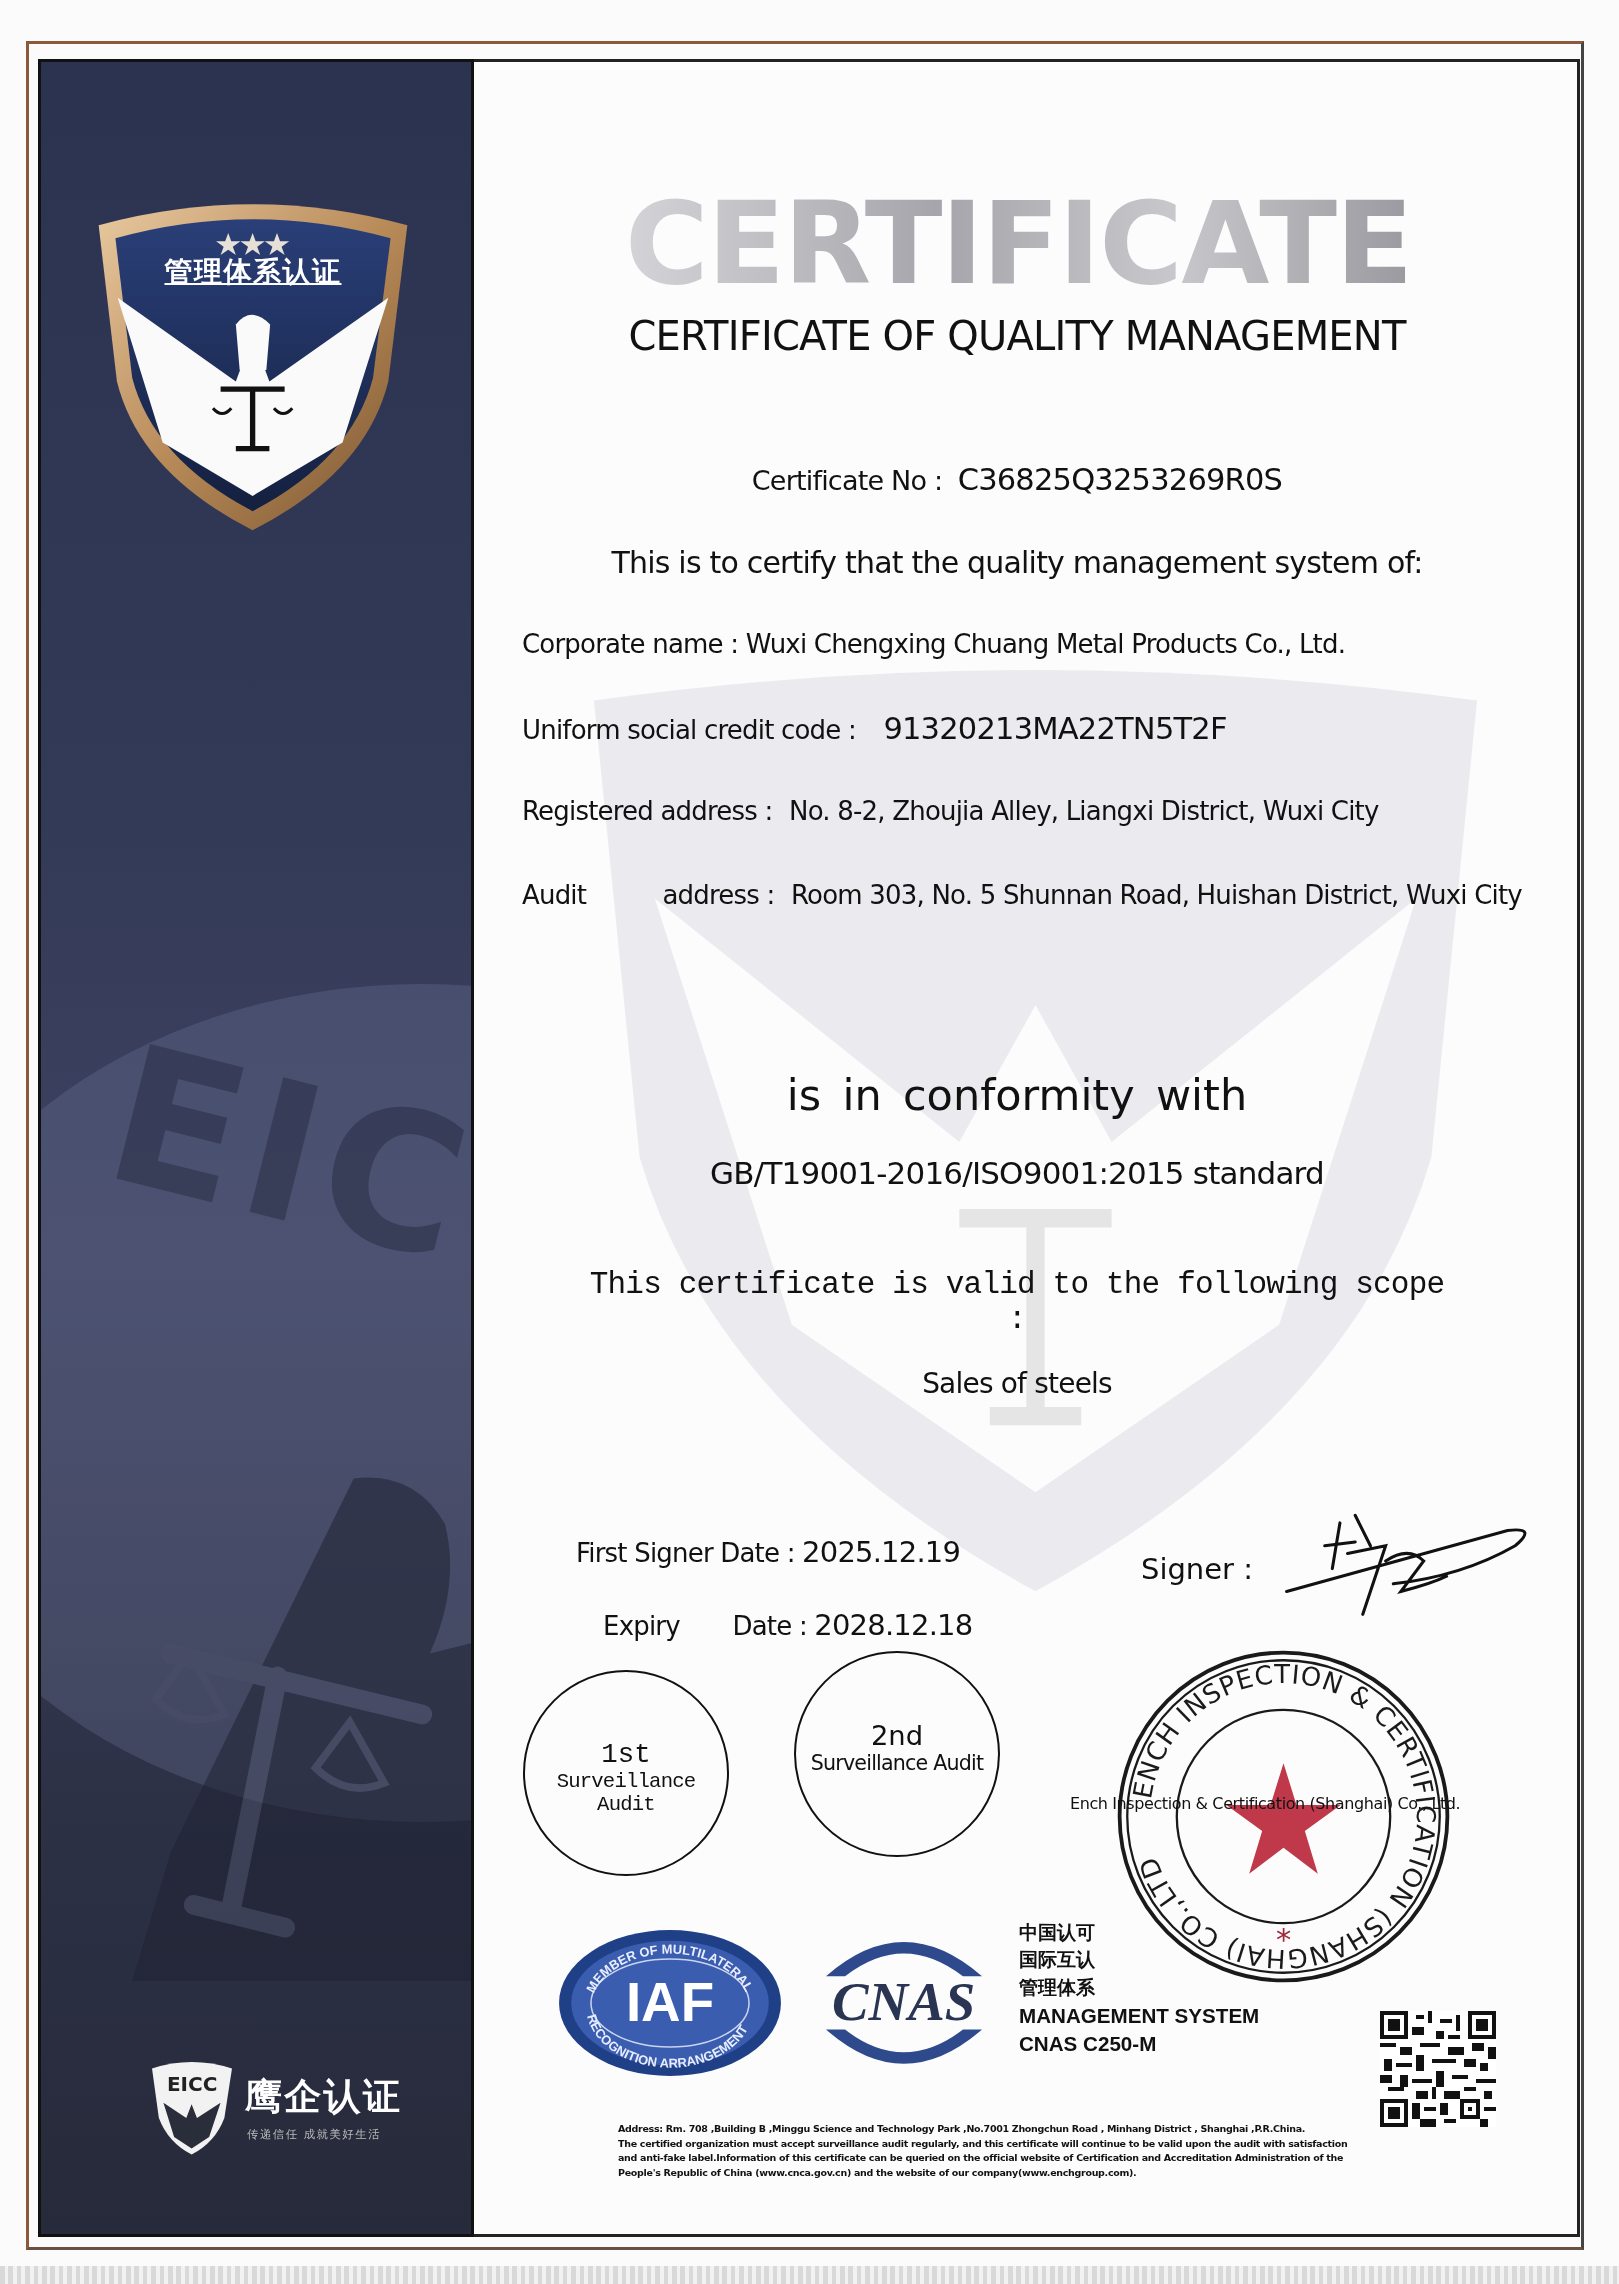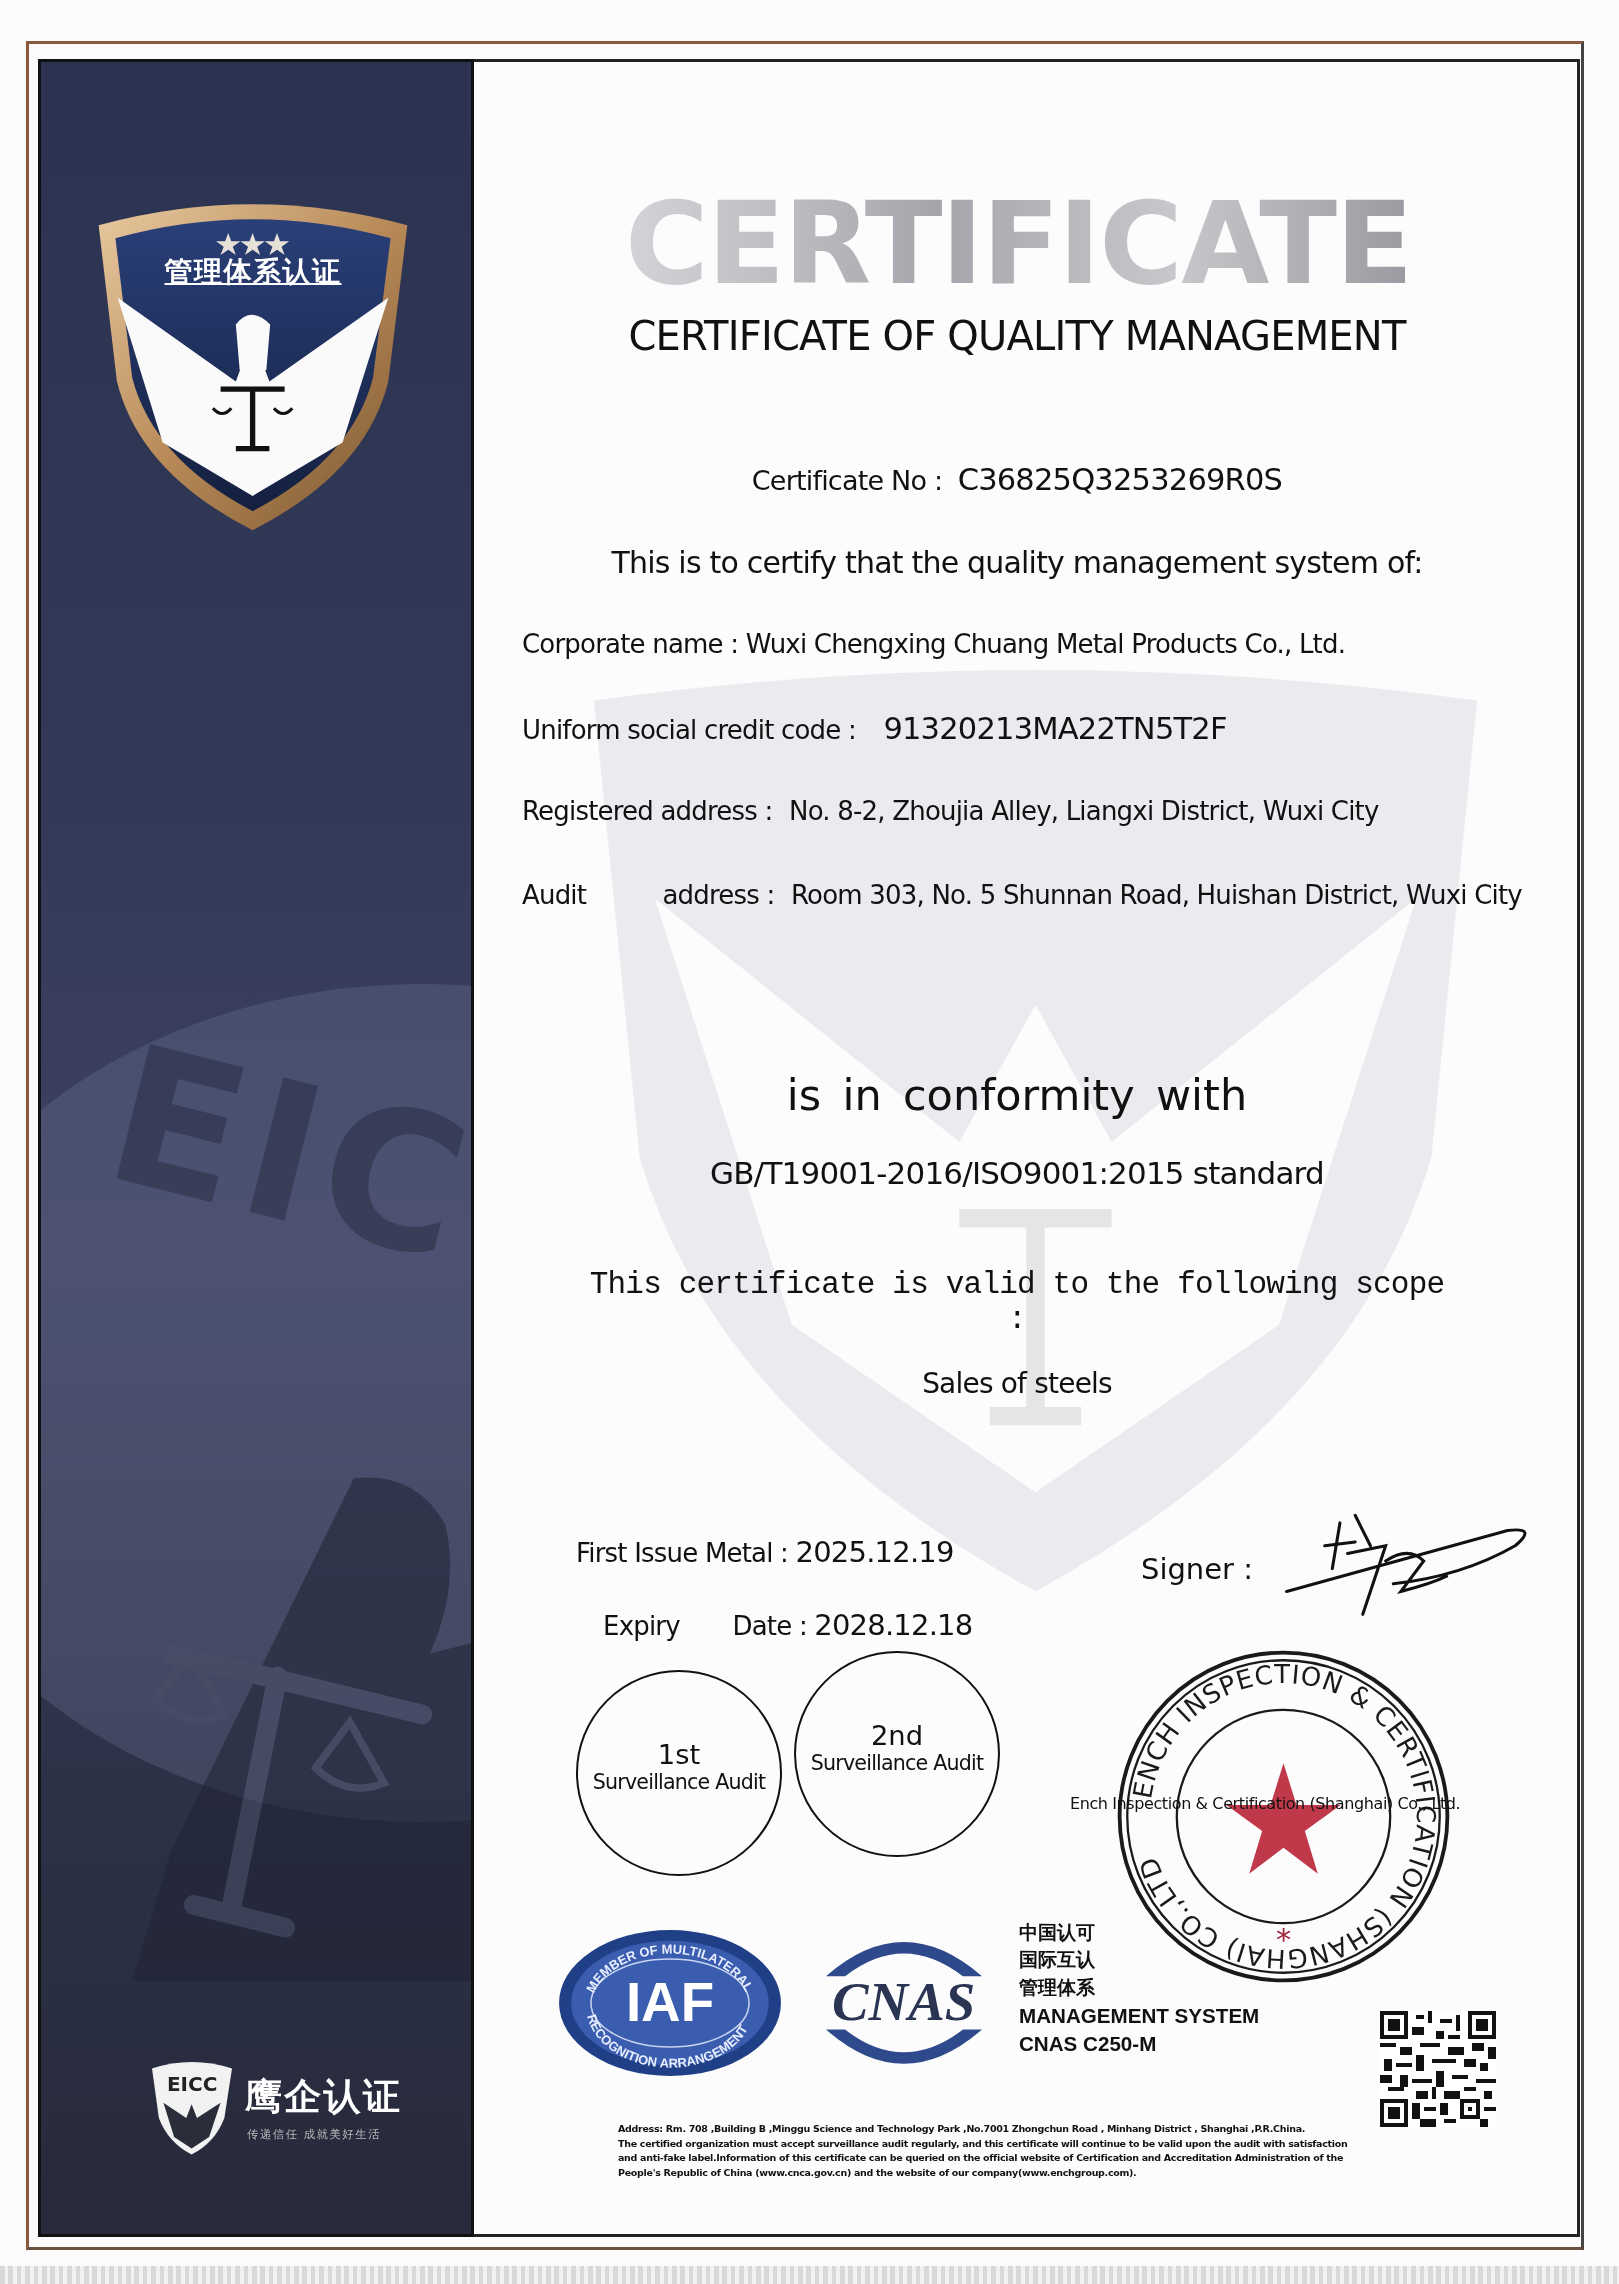--- a/index.html
+++ b/index.html
@@ -220,35 +220,35 @@
   <span class="lbl">address :</span>
   <span style="margin-left:9.1px;">Room 303, No. 5 Shunnan Road, Huishan District, Wuxi City</span>
 </div>
 
 <div class="conformity">is in conformity with</div>
 <div class="standard">GB/T19001-2016/ISO9001:2015 standard</div>
 <div class="scope-intro">This certificate is valid to the following scope :</div>
 <div class="scope">Sales of steels</div>
 
 <div class="date-row" style="top:1535px;">
-  <span>First Issue Metal :</span>
+  <span>First Signer Date :</span>
   <span class="v">2025.12.19</span>
 </div>
 <div class="date-row" style="top:1608px;margin-left:27px;">
   <span style="display:inline-block;width:122px;">Expiry</span>
   <span>Date :</span>
   <span class="v">2028.12.18</span>
 </div>
 
 <div class="signer-label">Signer :</div>
 <svg class="signature" viewBox="0 0 340 160">
   <path d="M10 120 Q120 90 300 40 Q340 35 310 60 Q240 100 150 110 M80 30 L70 90 M100 20 L120 60 M90 70 L140 60 L110 150 M140 80 Q170 60 190 80 L160 120 Q200 110 220 100 M60 60 L100 55" fill="none" stroke="#111" stroke-width="4" stroke-linecap="round"></path>
 </svg>
 
-<div class="audit-circle" style="left:576px;top:1670px;">
+<div class="audit-circle" style="left:523px;top:1670px;font-family:Liberation Mono, monospace;">
   <span class="ord">1st</span>
   <span class="txt">Surveillance Audit</span>
 </div>
 <div class="audit-circle" style="left:794px;top:1651px;">
   <span class="ord">2nd</span>
   <span class="txt">Surveillance Audit</span>
 </div>
 
 <svg class="stamp" viewBox="0 0 450 450">
   <defs>

